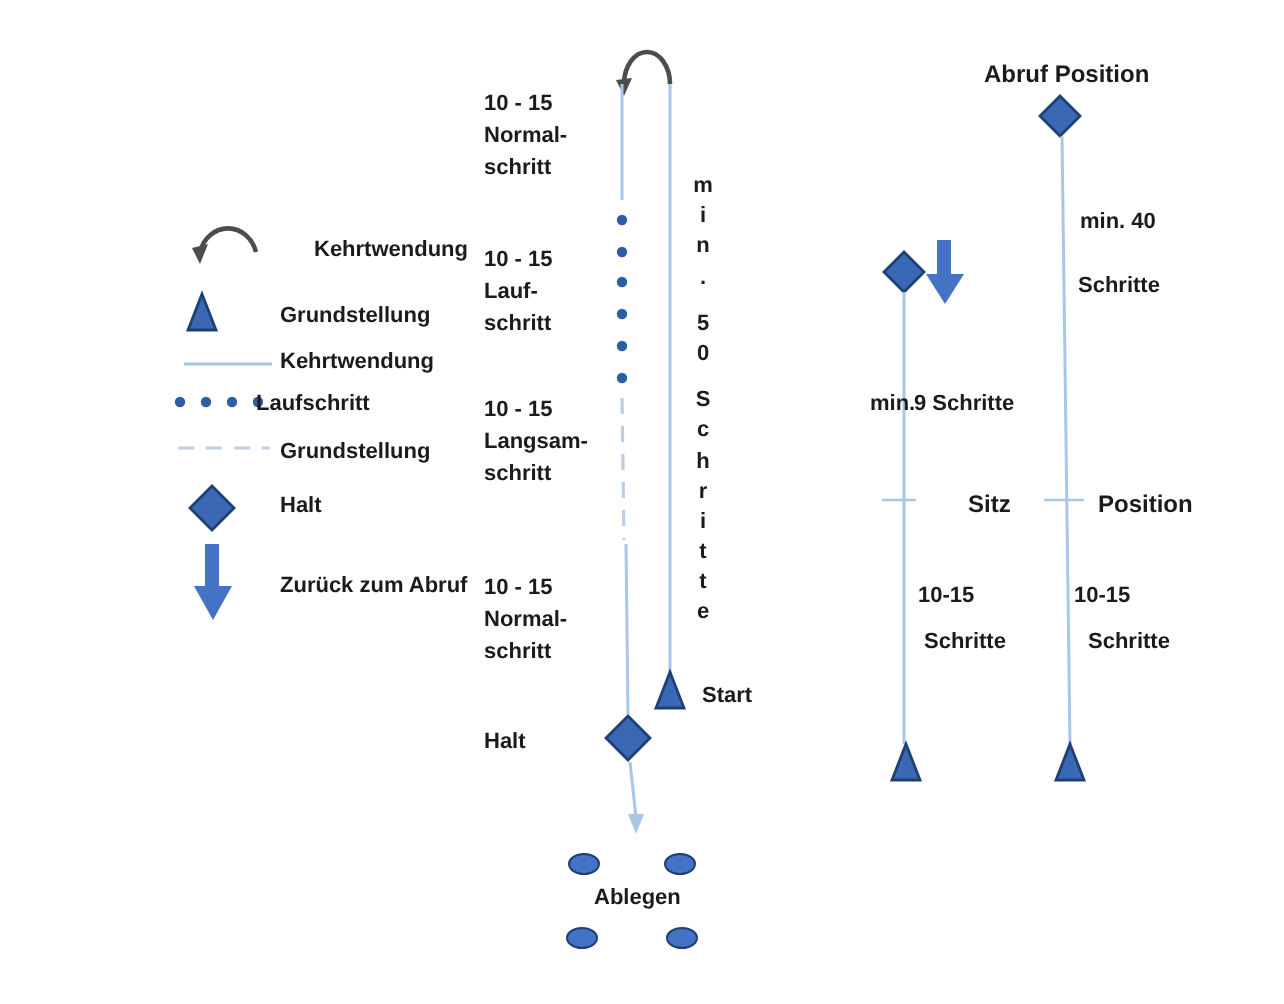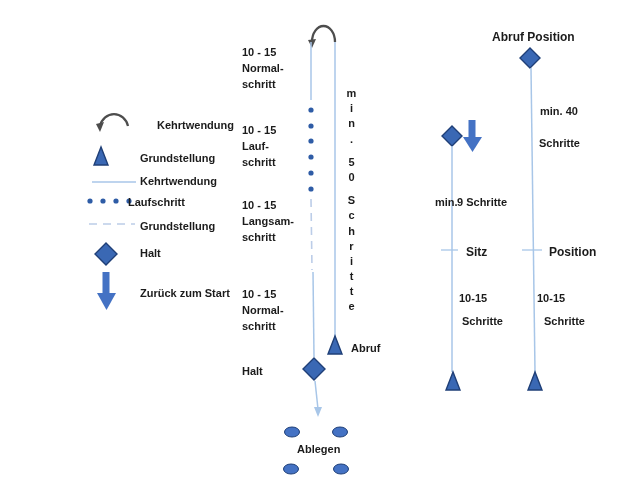--- a/index.html
+++ b/index.html
@@ -88,21 +88,21 @@
     <line class="tick" x1="441" y1="250" x2="458" y2="250"></line>
     <line class="tick" x1="522" y1="250" x2="542" y2="250"></line>
   </svg>
 
   <div class="lbl" style="left:157px;top:119px">Kehrtwendung</div>
   <div class="lbl" style="left:140px;top:152px">Grundstellung</div>
   <div class="lbl" style="left:140px;top:175px">Kehrtwendung</div>
   <div class="lbl" style="left:128px;top:196px">Laufschritt</div>
   <div class="lbl" style="left:140px;top:220px">Grundstellung</div>
   <div class="lbl" style="left:140px;top:247px">Halt</div>
-  <div class="lbl" style="left:140px;top:287px">Zurück zum Start</div>
+  <div class="lbl" style="left:140px;top:287px">Zurück zum Abruf</div>
 
   <div class="lbl tblock" style="left:242px;top:44px">
     <div>10 - 15</div>
     <div>Normal-</div>
     <div>schritt</div>
   </div>
   <div class="lbl tblock" style="left:242px;top:122px">
     <div>10 - 15</div>
     <div>Lauf-</div>
     <div>schritt</div>
@@ -112,21 +112,21 @@
     <div>Langsam-</div>
     <div>schritt</div>
   </div>
   <div class="lbl tblock" style="left:242px;top:286px">
     <div>10 - 15</div>
     <div>Normal-</div>
     <div>schritt</div>
   </div>
 
   <div class="lbl" style="left:242px;top:365px">Halt</div>
-  <div class="lbl" style="left:351px;top:342px">Abruf</div>
+  <div class="lbl" style="left:351px;top:342px">Start</div>
   <div class="lbl" style="left:297px;top:443px">Ablegen</div>
 
   <div class="vtext">
       <div>m</div>
       <div>i</div>
       <div>n</div>
       <div>.</div>
       <div class="vgap"></div>
       <div>5</div>
       <div>0</div>
@@ -139,20 +139,20 @@
       <div>t</div>
       <div>t</div>
       <div>e</div>
     </div>
 
   <div class="lbl lbl12" style="left:492px;top:30px">Abruf Position</div>
   <div class="lbl" style="left:540px;top:105px">min. 40</div>
   <div class="lbl" style="left:539px;top:137px">Schritte</div>
   <div class="lbl" style="left:435px;top:196px">min.</div>
   <div class="lbl" style="left:457px;top:196px">9 Schritte</div>
-  <div class="lbl lbl12" style="left:466px;top:245px">Sitz</div>
+  <div class="lbl lbl12" style="left:484px;top:245px">Sitz</div>
   <div class="lbl lbl12" style="left:549px;top:245px">Position</div>
   <div class="lbl" style="left:459px;top:292px">10-15</div>
   <div class="lbl" style="left:462px;top:315px">Schritte</div>
   <div class="lbl" style="left:537px;top:292px">10-15</div>
   <div class="lbl" style="left:544px;top:315px">Schritte</div>
 
 </div>
 
 </body></html>

